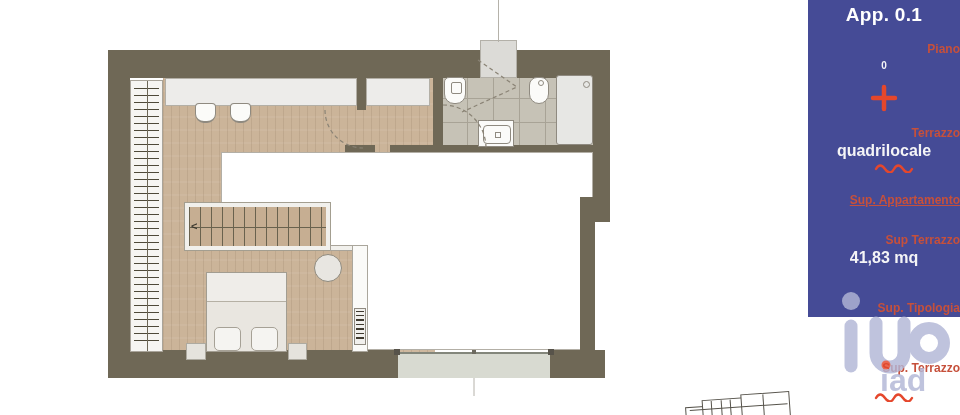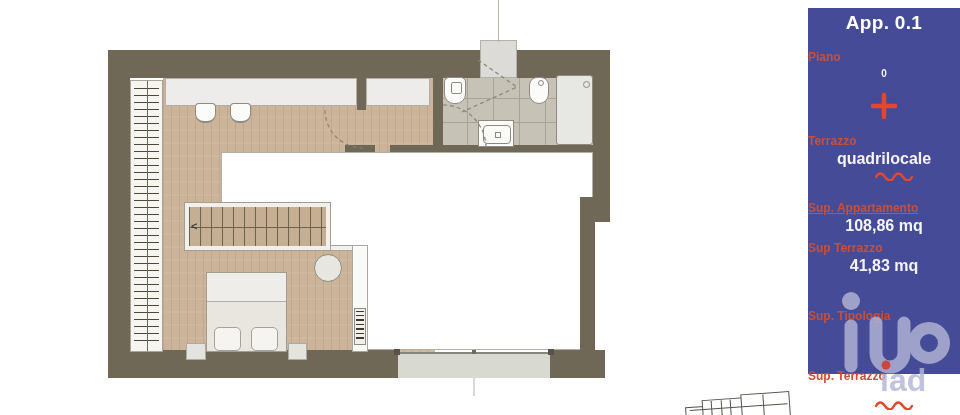--- a/index.html
+++ b/index.html
@@ -26,24 +26,24 @@
           box-shadow:0 0 0 1px #a39e90;}
   .wardrobe{position:absolute;left:130px;top:80px;width:33px;height:272px;background:#f6f5f2;
             border:1px solid #a9a49a;box-sizing:border-box;}
   .ticks{position:absolute;left:3px;right:3px;top:4px;bottom:4px;
          background:repeating-linear-gradient(0deg,rgba(0,0,0,0) 0 6px,#4e4939 6px 7px);}
   .radiator{position:absolute;background:#f1f0ed;border:1px solid #8f8a80;box-sizing:border-box;}
   .radiator .ticks{left:1px;right:1px;top:2px;bottom:2px;
          background:repeating-linear-gradient(0deg,rgba(0,0,0,0) 0 3px,#3f3a2f 3px 4.5px);}
   .glass{position:absolute;background:#d8dad1;border-top:2px solid #83867b;box-sizing:border-box;}
   
-  .sidebar{position:absolute;left:808px;top:8px;width:152px;height:366px;background:#454b96;}
+  .sidebar{position:absolute;left:808px;top:0;width:152px;height:317px;background:#454b96;}
   .s-title{position:absolute;width:100%;text-align:center;color:#fff;font-weight:bold;
            font-size:19px;letter-spacing:.3px;}
-  .s-label{position:absolute;width:100%;text-align:left;color:#c6503b;font-weight:bold;
+  .s-label{position:absolute;width:100%;text-align:right;color:#c6503b;font-weight:bold;
            font-size:12px;}
   .s-value{position:absolute;width:100%;text-align:center;color:#f4f4f6;font-size:16px;font-weight:bold;}
   .s-value.b{font-weight:bold;font-size:10px;}
   .wm{position:absolute;left:836px;top:281px;width:115px;height:120px;opacity:.82;}
 </style>
 </head>
 <body>
 
 <div class="page">
 
@@ -152,21 +152,20 @@
     </svg>
 
     <div class="s-label" style="top:126px;">Terrazzo</div>
     <div class="s-value" style="top:142px;">quadrilocale</div>
 
     <svg class="abs" style="left:66px;top:163px;" width="40" height="10" viewBox="0 0 40 10">
       <path d="M2,6 q4,-7 9,0 t9,0 t9,0 t9,0" stroke="#e5472c" stroke-width="2.4" fill="none" stroke-linecap="round"></path>
     </svg>
 
     <div class="s-label" style="top:193px;text-decoration:underline;">Sup. Appartamento</div>
-    <div class="s-value" style="top:209px;">108,86 mq</div>
 
     <div class="s-label" style="top:233px;">Sup Terrazzo</div>
     <div class="s-value" style="top:249px;">41,83 mq</div>
 
     <div class="s-label" style="top:301px;">Sup. Tipologia</div>
 
     <div class="s-label" style="top:361px;">Sup. Terrazzo</div>
 
     <svg class="abs" style="left:66px;top:392px;" width="40" height="10" viewBox="0 0 40 10">
       <path d="M2,6 q4,-7 9,0 t9,0 t9,0 t9,0" stroke="#e5472c" stroke-width="2.4" fill="none" stroke-linecap="round"></path>

